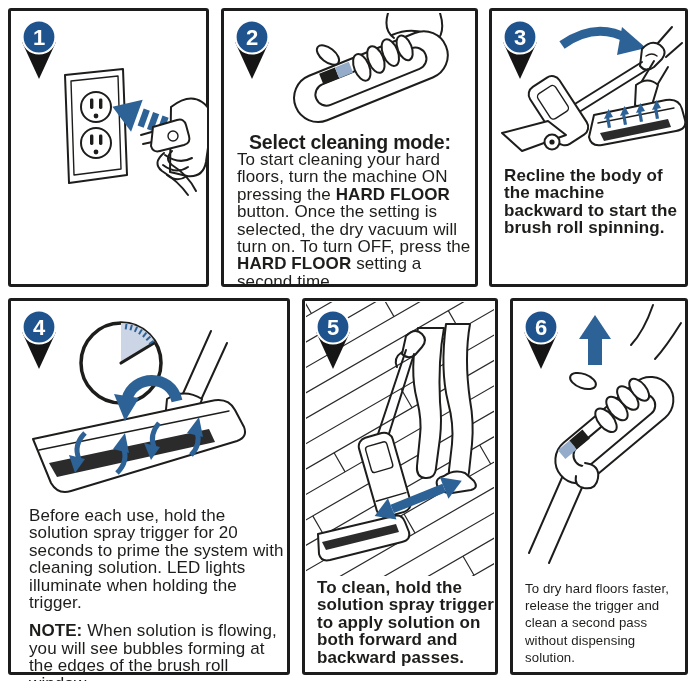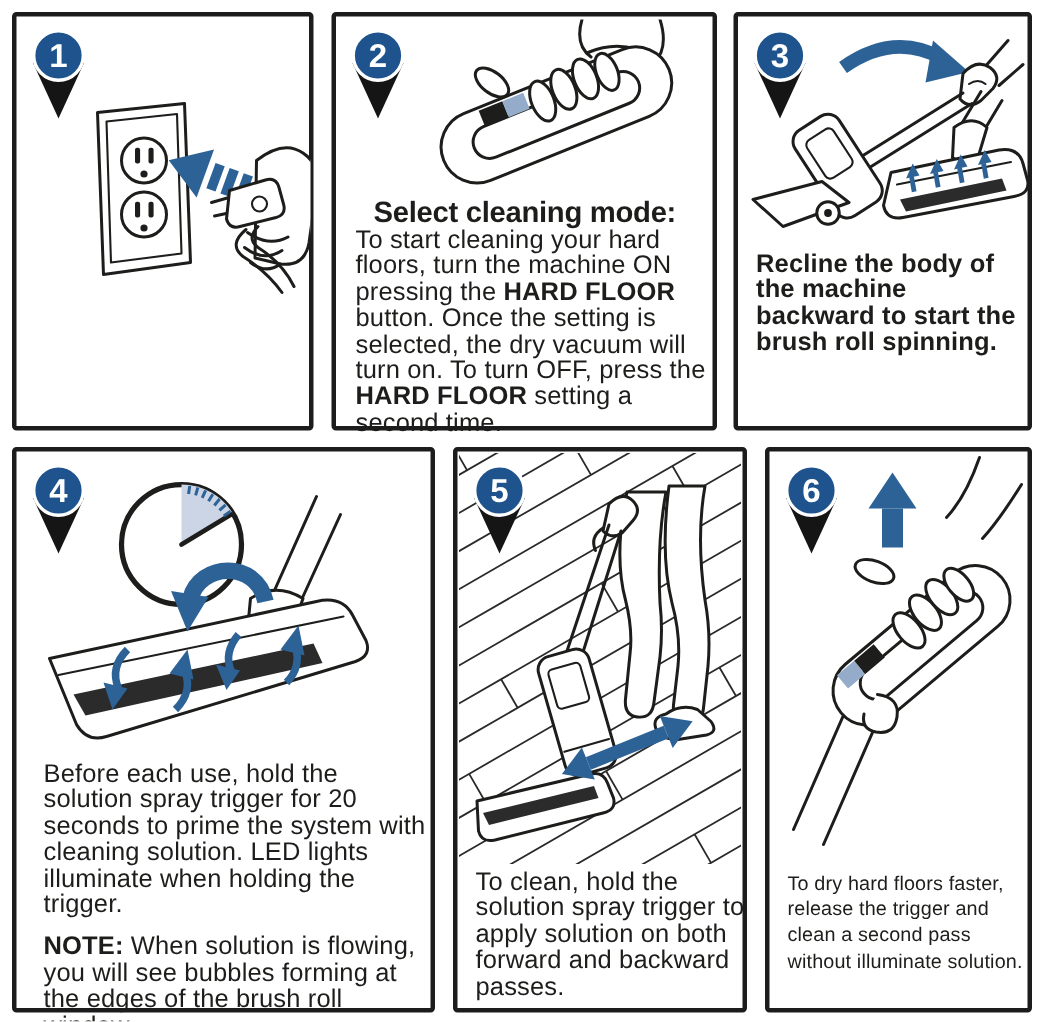--- a/index.html
+++ b/index.html
@@ -20,21 +20,21 @@
   .badge{position:absolute;left:8px;top:8px;z-index:5;}
   .badge text{font-family:"Liberation Sans",sans-serif;}
   .illus{position:absolute;z-index:1;}
   .cap{position:absolute;z-index:2;font-size:17px;line-height:17.4px;letter-spacing:0.1px;}
   #p1 .cap{left:18px;top:203px;width:152px;font-size:14.5px;line-height:18.5px;}
   #p2 .heading{position:absolute;left:13px;top:108px;margin:12px;font-size:19.5px;letter-spacing:-0.2px;font-weight:bold;}
   #p2 .bod{left:13px;top:140px;width:240px;}
   #p3 .cap{left:12px;top:156px;width:184px;font-weight:bold;}
   #p4 .cap{left:18px;top:206px;width:256px;}
   #p4 .note{margin-top:11px;}
-  #p5 .cap{left:12px;top:278px;width:180px;}
+  #p5 .cap{left:12px;top:278px;width:180px;font-weight:bold;}
   #p6 .cap{left:12px;top:279px;width:164px;font-size:13.2px;line-height:17.2px;}
   .b{font-weight:bold;}
   p.flow{margin:0;}
   
   .ln{fill:none;stroke:#1d1d1b;stroke-width:2;stroke-linecap:round;stroke-linejoin:round;}
   .fw{fill:#ffffff;stroke:#1d1d1b;stroke-width:2;stroke-linejoin:round;stroke-linecap:round;}
   .thin{stroke-width:1.4;}
 </style>
 </head>
 <body>
@@ -294,16 +294,16 @@
           <ellipse class="fw" cx="145" cy="112" rx="7" ry="13"></ellipse>
         </g>
       </g>
 
       <g transform="rotate(-70 68 78)">
         <ellipse class="fw" cx="68" cy="78" rx="7" ry="13.5"></ellipse>
       </g>
 
       <path class="fw" d="M70,160 q15,2 13,15 q-2,12 -14,10 q-10,-2 -8,-12"></path>
     </svg>
-    <div class="cap">To dry hard floors faster, release the trigger and clean a second pass without illuminate solution.</div>
+    <div class="cap">To dry hard floors faster, release the trigger and clean a second pass without dispensing solution.</div>
   </div>
 
 </div>
 
 </body></html>

